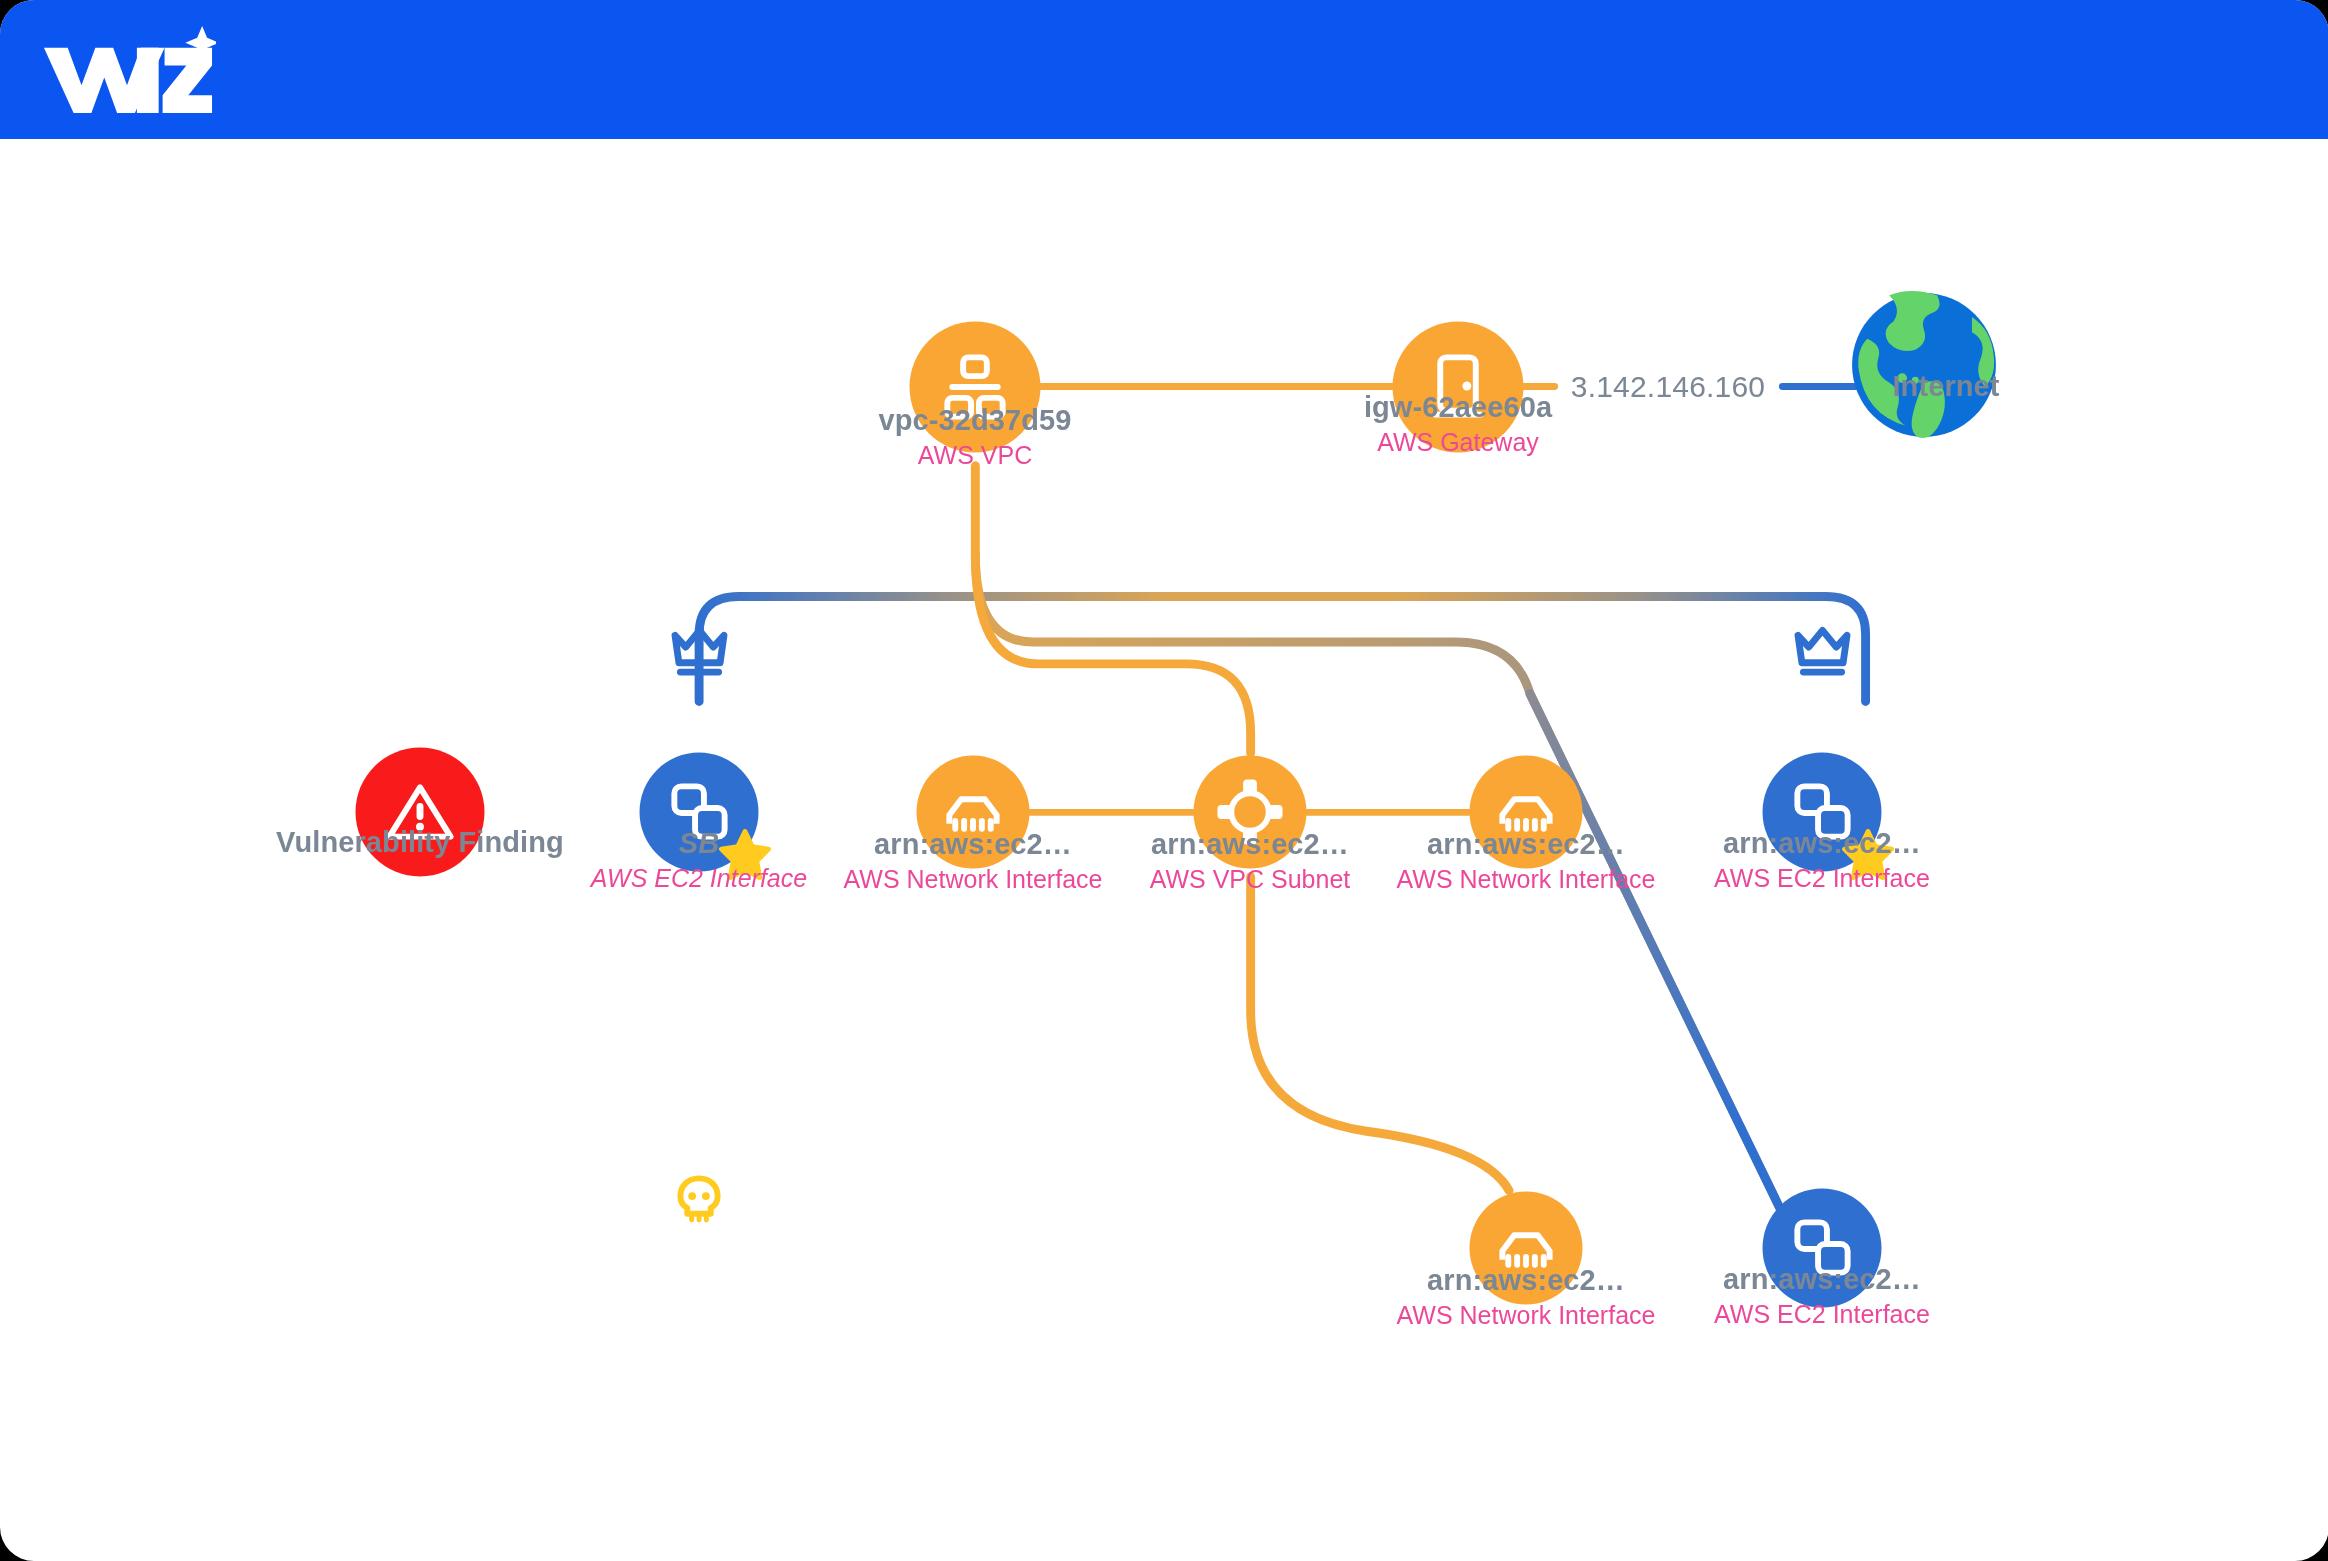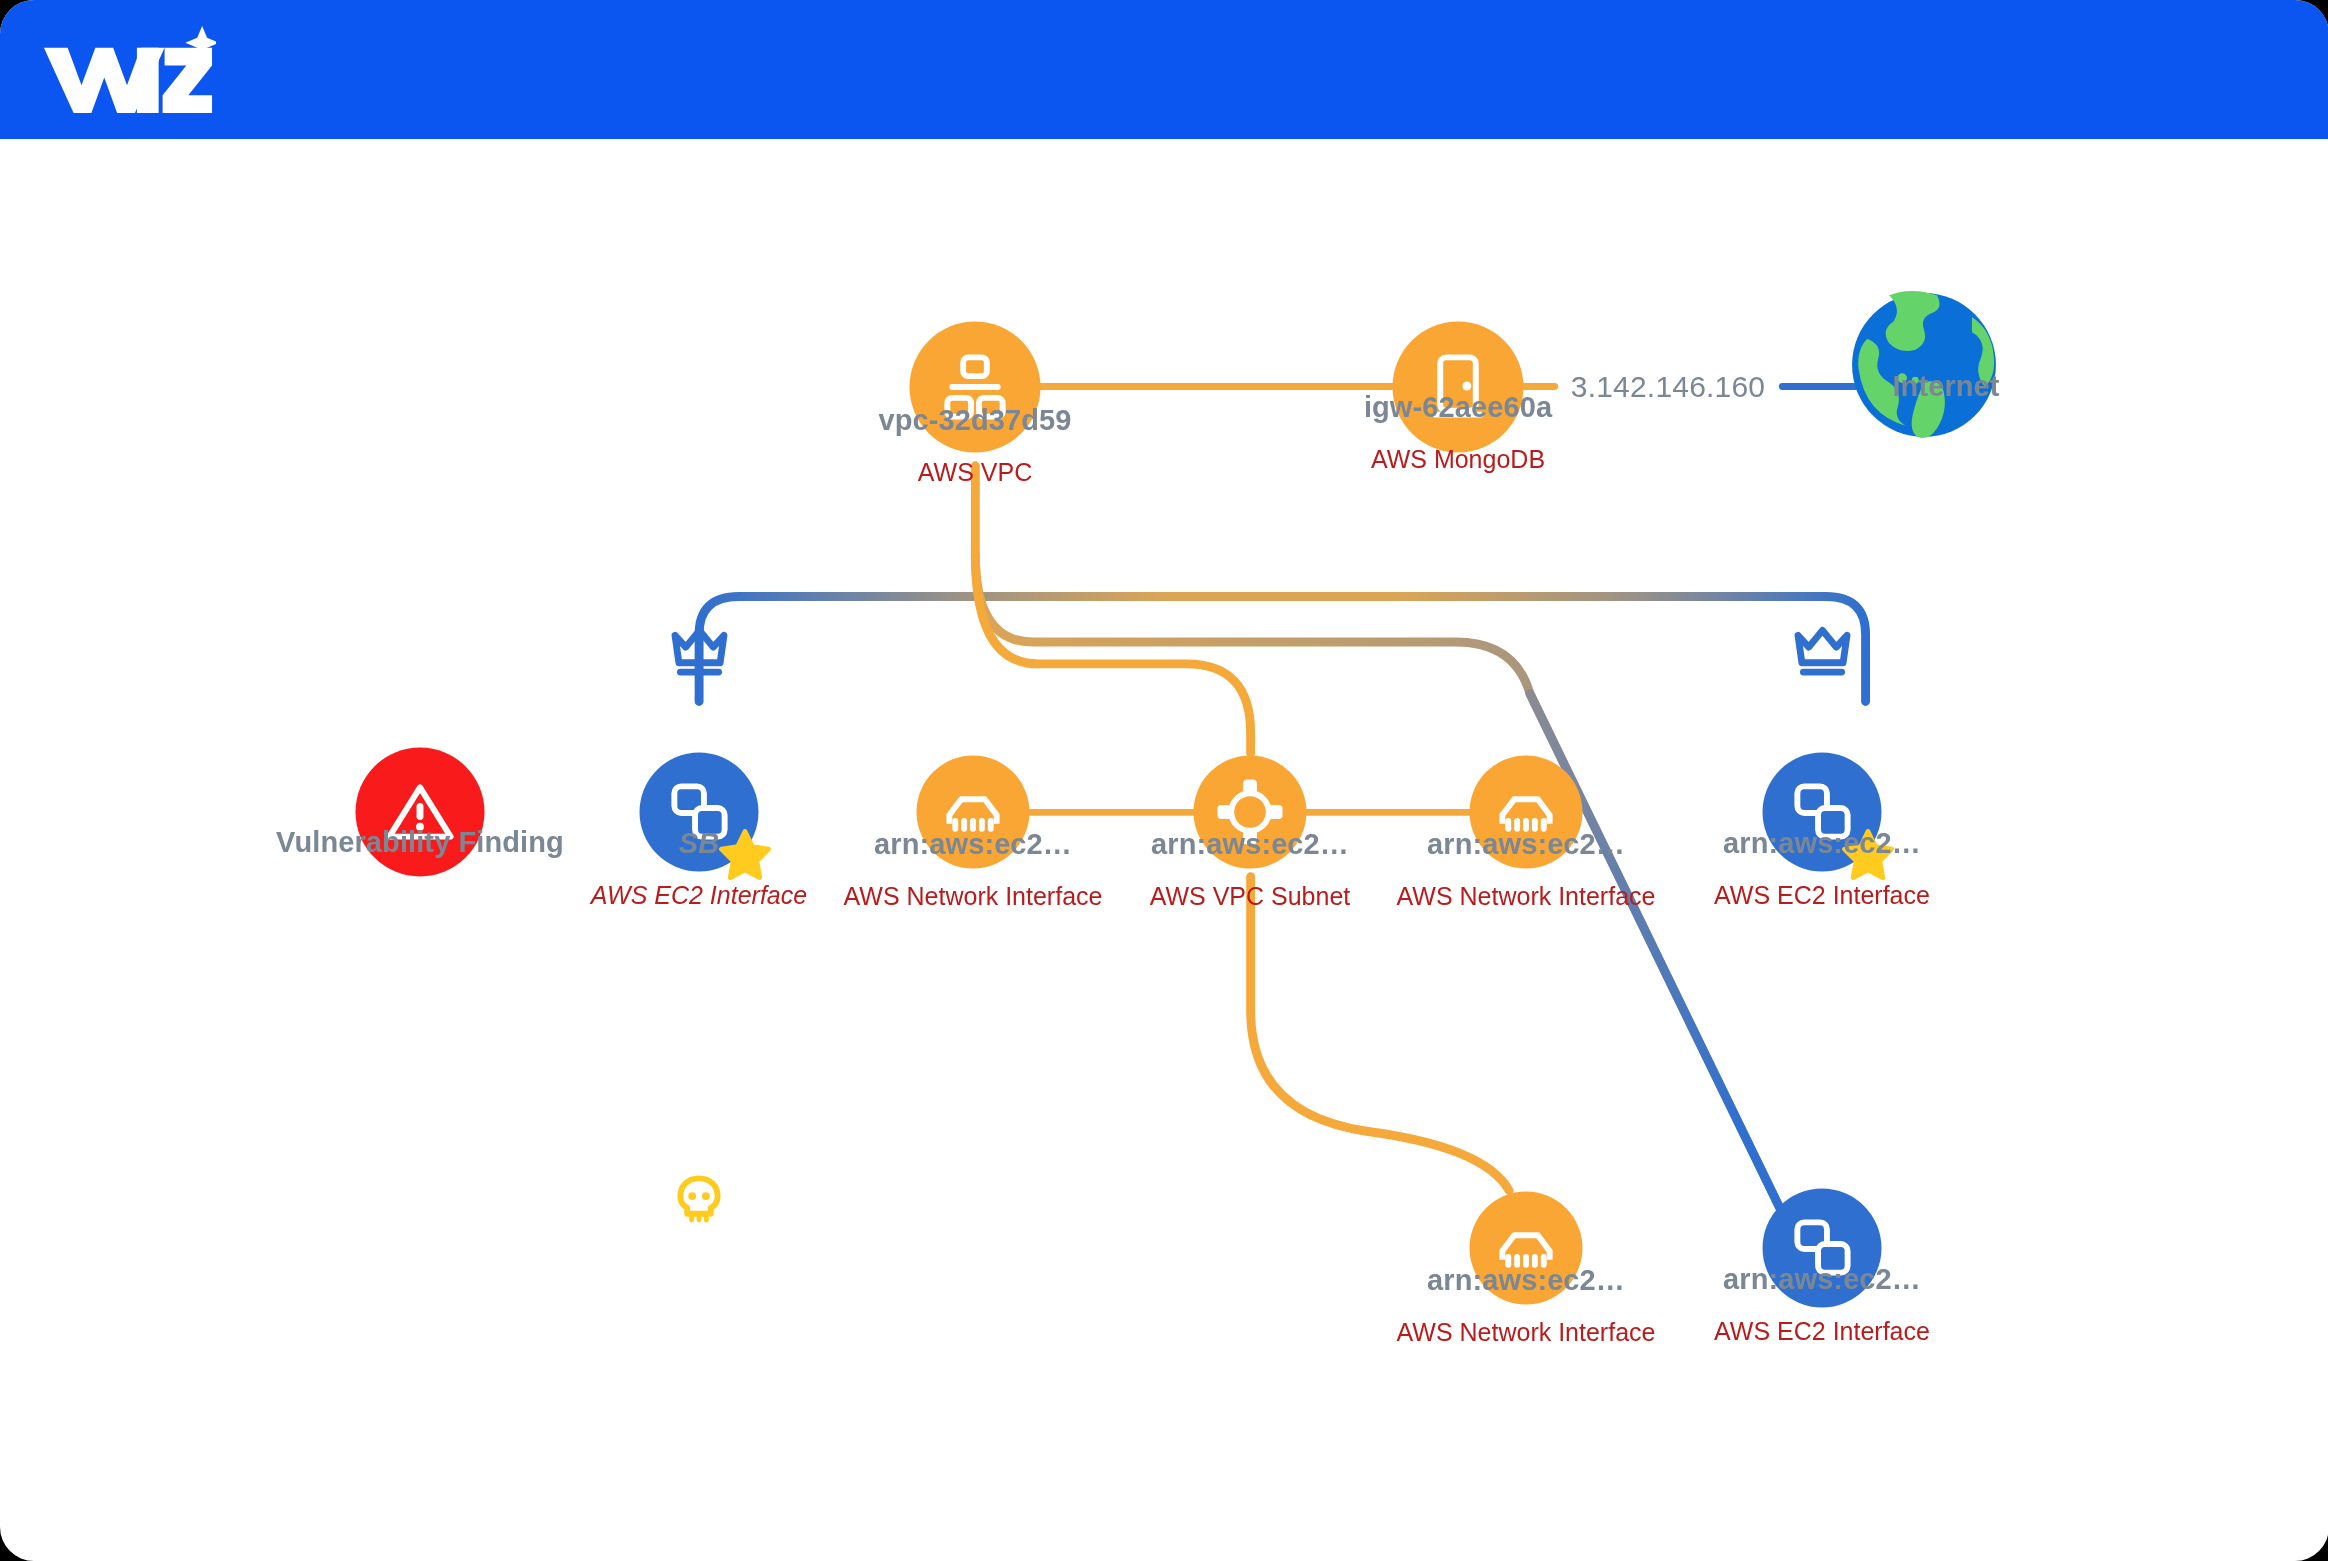--- a/index.html
+++ b/index.html
@@ -6,21 +6,21 @@
   body{width:2329px;height:1561px;font-family:"Liberation Sans",sans-serif;}
   #card{position:relative;width:2329px;height:1561px;background:#ffffff;border-radius:34px;overflow:hidden;}
   #topbar{position:absolute;left:0;top:0;width:2329px;height:139px;background:#0b55f0;}
   #logo{position:absolute;left:38px;top:24px;width:178px;height:89px;}
   #canvas{position:absolute;left:0;top:139px;width:2329px;height:1423px;}
   svg.layer{position:absolute;left:0;top:0;width:2329px;height:1423px;overflow:visible;}
   .node{position:absolute;transform:translate(-50%,-50%);}
   .bubble{position:relative;border-radius:50%;display:flex;align-items:center;justify-content:center;}
   .lbl{position:absolute;left:50%;transform:translateX(-50%);text-align:center;white-space:nowrap;}
   .lbl .t1{font-size:29px;font-weight:700;color:#7b8794;letter-spacing:0.1px;line-height:1.18;}
-  .lbl .t2{font-size:25px;font-weight:400;color:#b91c1c;line-height:1.25;margin-top:20px;}
+  .lbl .t2{font-size:25px;font-weight:400;color:#ec4899;line-height:1.25;margin-top:3px;}
   .crown{position:absolute;left:50%;transform:translateX(-50%);}
   .star{position:absolute;}
   .ipnote{position:absolute;transform:translate(-50%,-50%);font-size:30px;font-weight:500;color:#7b8794;white-space:nowrap;letter-spacing:0.2px;}
   .skullwrap{position:absolute;transform:translate(-50%,-50%);}
 </style>
 </head>
 <body>
 
 <div id="card">
 
@@ -123,21 +123,21 @@
     <div class="node" style="left:1458px;top:248px;">
       <div class="bubble" style="width:131px;height:131px;background:#fAA634;">
         <svg width="73" height="73" viewBox="0 0 74 74">
           <rect x="19" y="7" width="36" height="54" rx="6" fill="none" stroke="#fff" stroke-width="6"></rect>
           <circle cx="46" cy="36" r="4.5" fill="#fff"></circle>
           <rect x="11" y="62" width="52" height="6" rx="3" fill="#fff"></rect>
         </svg>
       </div>
       <div class="lbl" style="top:68px;">
         <div class="t1">igw-62aee60a</div>
-        <div class="t2">AWS MongoDB</div>
+        <div class="t2">AWS Gateway</div>
       </div>
     </div>
 
     <div class="ipnote" style="left:1668px;top:248px;text-align:center;">3.142.146.160</div>
 
     <div class="node" style="left:420px;top:673px;">
       <div class="bubble" style="width:129px;height:129px;background:#f91b1b;">
         <svg width="73" height="73" viewBox="0 0 74 74">
           <path d="M37 12 L68 62 H6 Z" fill="none" stroke="#fff" stroke-width="6" stroke-linejoin="round"></path>
           <rect x="33.5" y="28" width="7" height="17" rx="3.5" fill="#fff"></rect>

